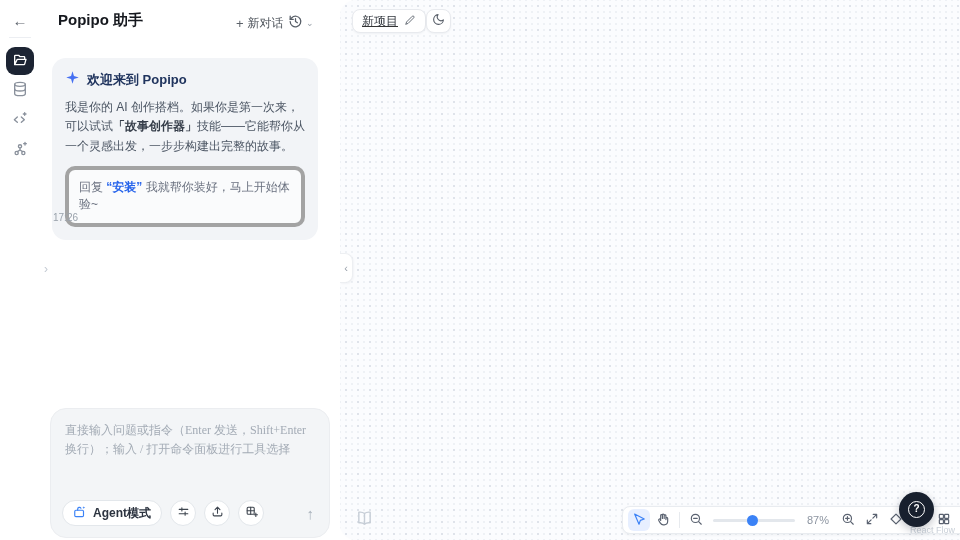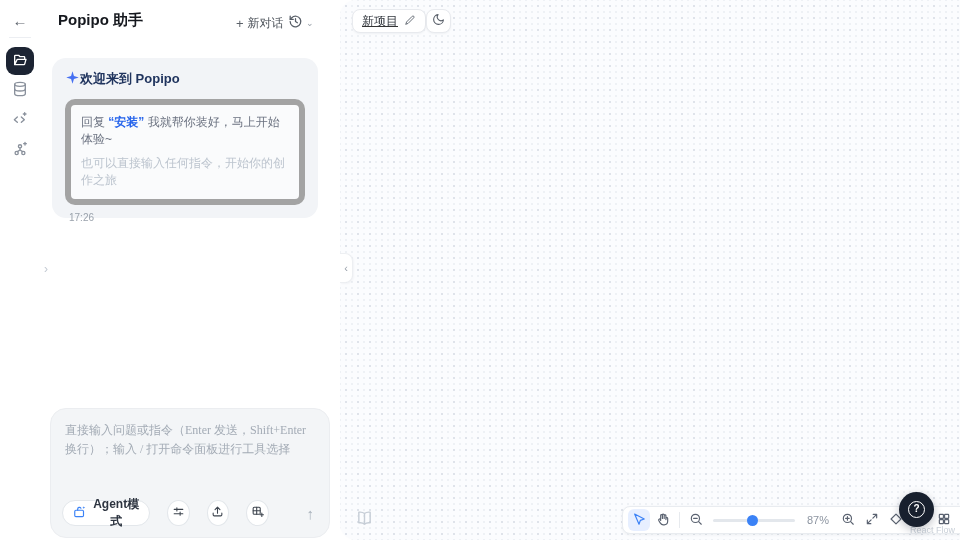--- a/index.html
+++ b/index.html
@@ -22,38 +22,38 @@
   .new-chat { position:absolute; left:196px; top:13px; height:20px; display:flex; align-items:center; gap:4px;
     background:none; border:none; color:#4a5058; font-size:12px; cursor:pointer; }
   .new-chat .plus { font-size:13px; color:#5a6068; }
   .history-btn { position:absolute; left:248px; top:12px; height:22px; display:flex; align-items:center; gap:3px;
     background:none; border:none; color:#565d66; cursor:pointer; }
   .history-btn svg { width:15px; height:15px; }
   .history-btn .chev { font-size:9px; color:#99a0a9; }
 
   .welcome-card { position:absolute; left:12px; top:58px; width:266px; border-radius:14px;
     background:#f2f4f7; padding:12px 13px 13px; }
-  .welcome-head { display:flex; }
+  .welcome-head { display:flex; align-items:center; gap:7px; }
   .welcome-head svg { width:15px; height:15px; color:#4670f2; }
   .welcome-title { font-size:13px; font-weight:bold; color:#20345e; }
   .welcome-body { margin-top:9px; font-size:12px; line-height:1.62; color:#4b5563; }
   .welcome-body b { color:#353d49; }
-  .hint-box { margin-top:10px; background:rgba(255,255,255,0.6); border:6px solid #a3a3a3; border-radius:10px; padding:9px 10px 10px; }
+  .hint-box { margin-top:10px; background:rgba(255,255,255,0.6); border:4px solid #a3a3a3; border-radius:10px; padding:9px 10px 10px; }
   .hint-line1 { font-size:12px; color:#6b7280; }
   .hint-line1 .kw { color:#2563eb; font-weight:bold; }
   .hint-line2 { margin-top:7px; font-size:12px; color:#bcc4ce; }
-  .timestamp { position:absolute; left:29px; top:212px; font-size:10px; color:#9aa2ac; }
+  .timestamp { position:absolute; left:13px; top:212px; font-size:10px; color:#9aa2ac; }
 
   .expand-handle { position:absolute; left:0px; top:256px; width:12px; height:26px; background:none; border:none;
     color:#c3cad3; font-size:12px; cursor:pointer; padding:0; }
 
   .composer { position:absolute; left:10px; top:408px; width:280px; height:130px; border-radius:16px;
     background:#f3f5f7; border:1px solid #ebedf0; }
   .composer-placeholder { padding:12px 14px 0; font-size:12px; line-height:1.6; color:#a3abb5;font-family:Liberation Serif, serif; }
-  .composer-row { position:absolute; left:11px; right:11px; bottom:10px; height:28px; display:flex; align-items:center; gap:17px; }
+  .composer-row { position:absolute; left:11px; right:11px; bottom:10px; height:28px; display:flex; align-items:center; gap:8px; }
   .agent-pill { height:26px; border-radius:13px; background:#ffffff; border:1px solid #e3e7eb; padding:0 10px;
     display:flex; align-items:center; gap:6px; cursor:pointer; }
   .agent-pill svg { width:14px; height:14px; color:#3b82f6; }
   .agent-pill span { font-size:12px; font-weight:bold; color:#2d3440; }
   .round-btn { width:26px; height:26px; border-radius:50%; background:#ffffff; border:1px solid #e3e7eb;
     display:flex; align-items:center; justify-content:center; cursor:pointer; color:#3d444e; }
   .round-btn svg { width:13px; height:13px; }
   .composer-spacer { flex:1; }
   .send-btn { background:none; border:none; color:#a9b2bc; font-size:15px; cursor:pointer; padding:0 4px; }
 
@@ -172,23 +172,23 @@
 
   <div class="welcome-card">
     <div class="welcome-head">
       <span>
         <svg viewBox="0 0 24 24" fill="currentColor">
             <path d="M12 2l2.3 7.7L22 12l-7.7 2.3L12 22l-2.3-7.7L2 12l7.7-2.3L12 2z"></path>
           </svg>
       </span>
       <span class="welcome-title">欢迎来到 Popipo</span>
     </div>
+    <p class="welcome-body"><span>我是你的 AI 创作搭档。如果你是第一次来，可以试试</span><b>「故事创作器」</b><span>技能——它能帮你从一个灵感出发，一步步构建出完整的故事。</span></p>
     <div class="hint-box">
       <div class="hint-line1"><span>回复 </span><span class="kw">“安装”</span><span> 我就帮你装好，马上开始体验~</span></div>
-      <div class="hint-line2">也可以直接输入任何指令，开始你的创作之旅</div>
     </div>
   </div>
   <div class="timestamp">17:26</div>
 
   <button class="expand-handle">›</button>
 
   <div class="composer">
     <div class="composer-placeholder">直接输入问题或指令（Enter 发送，Shift+Enter 换行）；输入 / 打开命令面板进行工具选择</div>
     <div class="composer-row">
       <button class="agent-pill">

